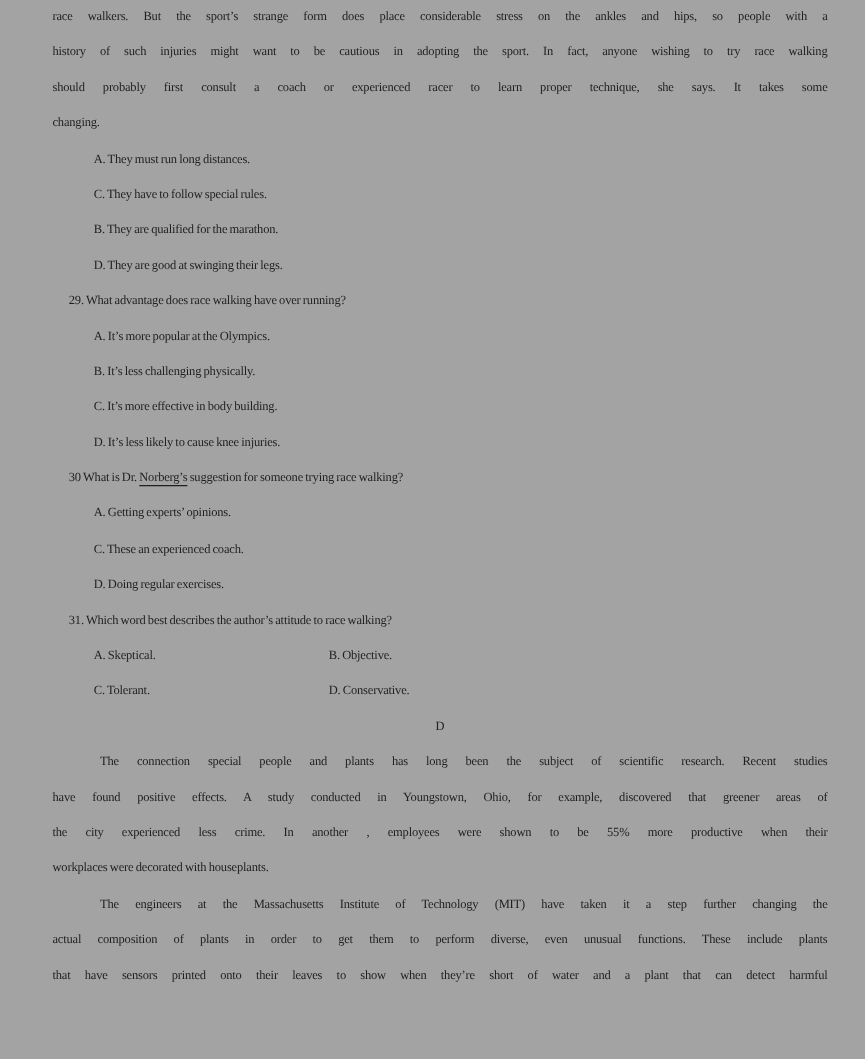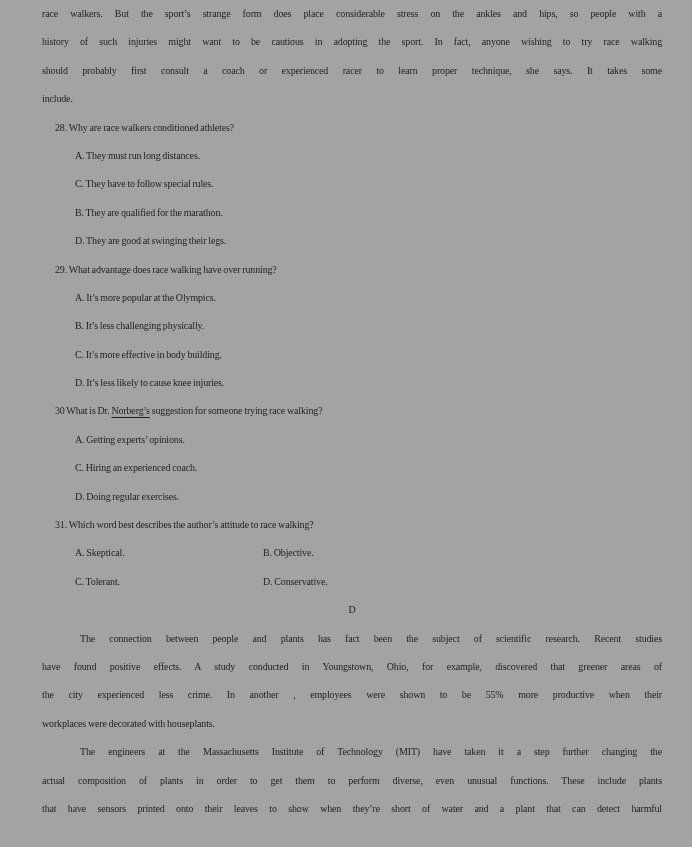--- a/index.html
+++ b/index.html
@@ -50,56 +50,55 @@
 </style>
 </head>
 <body>
 
 <div class="page">
 
   <div class="para">
     <div class="line jl">race walkers. But the sport’s strange form does place considerable stress on the ankles and hips, so people with a</div>
     <div class="line jl">history of such injuries might want to be cautious in adopting the sport. In fact, anyone wishing to try race walking</div>
     <div class="line jl">should probably first consult a coach or experienced racer to learn proper technique, she says. It takes some</div>
-    <div class="line">include.</div>
+    <div class="line">changing.</div>
   </div>
 
   <div>
-    <div class="line qstem">28. Why are race walkers conditioned athletes?</div>
     <div class="line opt">A. They must run long distances.</div>
     <div class="line opt">C. They have to follow special rules.</div>
     <div class="line opt">B. They are qualified for the marathon.</div>
     <div class="line opt">D. They are good at swinging their legs.</div>
   </div>
 
   <div>
     <div class="line qstem">29. What advantage does race walking have over running?</div>
     <div class="line opt">A. It’s more popular at the Olympics.</div>
     <div class="line opt">B. It’s less challenging physically.</div>
     <div class="line opt">C. It’s more effective in body building.</div>
     <div class="line opt">D. It’s less likely to cause knee injuries.</div>
   </div>
 
   <div>
     <div class="line qstem"><span>30 What is Dr. </span><span class="misspelled">Norberg’s</span><span> suggestion for someone trying race walking?</span></div>
     <div class="line opt">A. Getting experts’ opinions.</div>
-    <div class="line opt">C. Hiring an experienced coach.</div>
+    <div class="line opt">C. These an experienced coach.</div>
     <div class="line opt">D. Doing regular exercises.</div>
   </div>
 
   <div>
     <div class="line qstem">31. Which word best describes the author’s attitude to race walking?</div>
     <div class="line opt"><span class="colA">A. Skeptical.</span><span>B. Objective.</span></div>
     <div class="line opt"><span class="colA">C. Tolerant.</span><span>D. Conservative.</span></div>
   </div>
 
   <div class="line center">D</div>
 
   <div>
-    <div class="line jl ind">The connection between people and plants has fact been the subject of scientific research. Recent studies</div>
+    <div class="line jl ind">The connection special people and plants has long been the subject of scientific research. Recent studies</div>
     <div class="line jl">have found positive effects. A study conducted in Youngstown, Ohio, for example, discovered that greener areas of</div>
     <div class="line jl">the city experienced less crime. In another , employees were shown to be 55% more productive when their</div>
     <div class="line">workplaces were decorated with houseplants.</div>
   </div>
 
   <div>
     <div class="line jl ind">The engineers at the Massachusetts Institute of Technology (MIT) have taken it a step further changing the</div>
     <div class="line jl">actual composition of plants in order to get them to perform diverse, even unusual functions. These include plants</div>
     <div class="line jl">that have sensors printed onto their leaves to show when they’re short of water and a plant that can detect harmful</div>
   </div>

